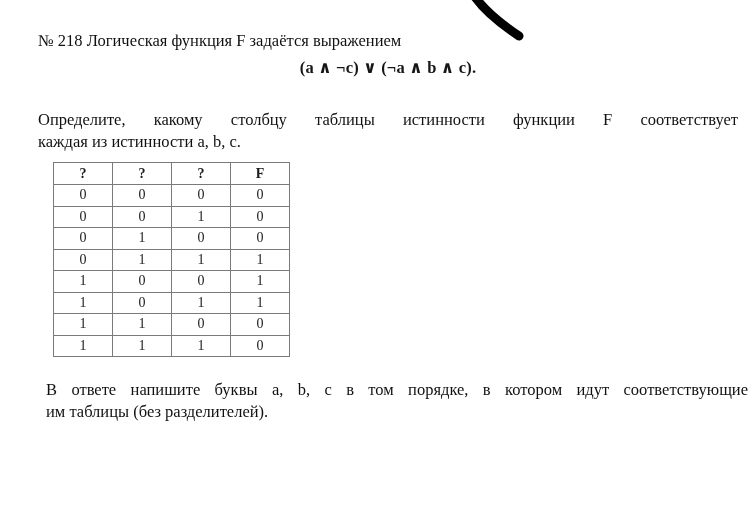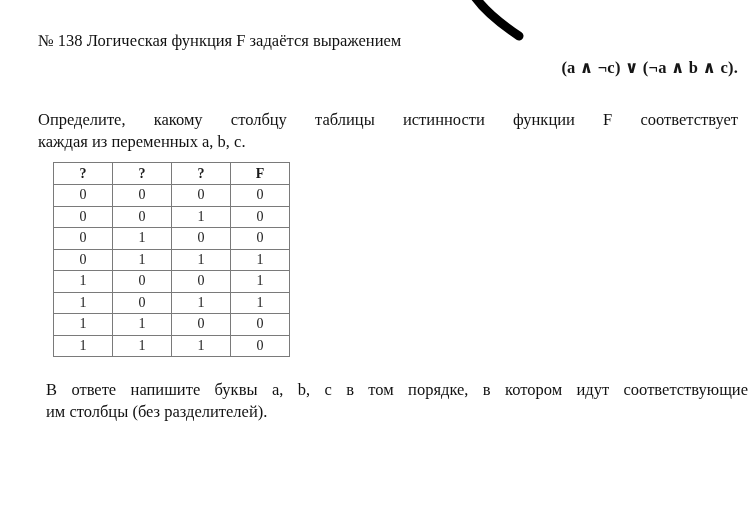--- a/index.html
+++ b/index.html
@@ -43,21 +43,21 @@
     left: 38px;
     top: 30px;
     width: 700px;
   }
 
   .formula-line {
     position: absolute;
     left: 38px;
     top: 57px;
     width: 700px;
-    text-align: right;
+    text-align: center;
     font-size: 16.5px;
     font-weight: bold;
     line-height: 22px;
     letter-spacing: 0.2px;
   }
 
   .question {
     left: 38px;
     top: 88px;
     width: 700px;
@@ -113,27 +113,27 @@
 </style>
 </head>
 <body>
 
 <div id="page">
 
   <svg class="ink-stroke" viewBox="0 0 90 52" xmlns="http://www.w3.org/2000/svg">
     <path d="M20 1 C 28 12, 40 24, 64 40" stroke="#000000" stroke-width="9" stroke-linecap="round" fill="none"></path>
   </svg>
 
-  <div class="para intro">№ 138 Логическая функция F задаётся выражением</div>
+  <div class="para intro">№ 218 Логическая функция F задаётся выражением</div>
 
   <div class="formula-line">(a ∧ ¬c) ∨ (¬a ∧ b ∧ c).</div>
 
   <div class="para question">
     <span class="l1">Определите, какому столбцу таблицы истинности функции F соответствует</span>
-    <span class="l2">каждая из переменных a, b, c.</span>
+    <span class="l2">каждая из истинности a, b, c.</span>
   </div>
 
   <div class="truth-table-wrap">
     <table class="truth-table">
       <thead>
         <tr>
           <th class="unknown-col">?</th>
           <th class="unknown-col">?</th>
           <th class="unknown-col">?</th>
           <th>F</th>
@@ -187,16 +187,16 @@
           <td>1</td>
           <td>1</td>
           <td>0</td>
         </tr>
       </tbody>
     </table>
   </div>
 
   <div class="para answer">
     <span class="l1">В ответе напишите буквы a, b, c в том порядке, в котором идут соответствующие</span>
-    <span class="l2">им столбцы (без разделителей).</span>
+    <span class="l2">им таблицы (без разделителей).</span>
   </div>
 
 </div>
 
 </body></html>

